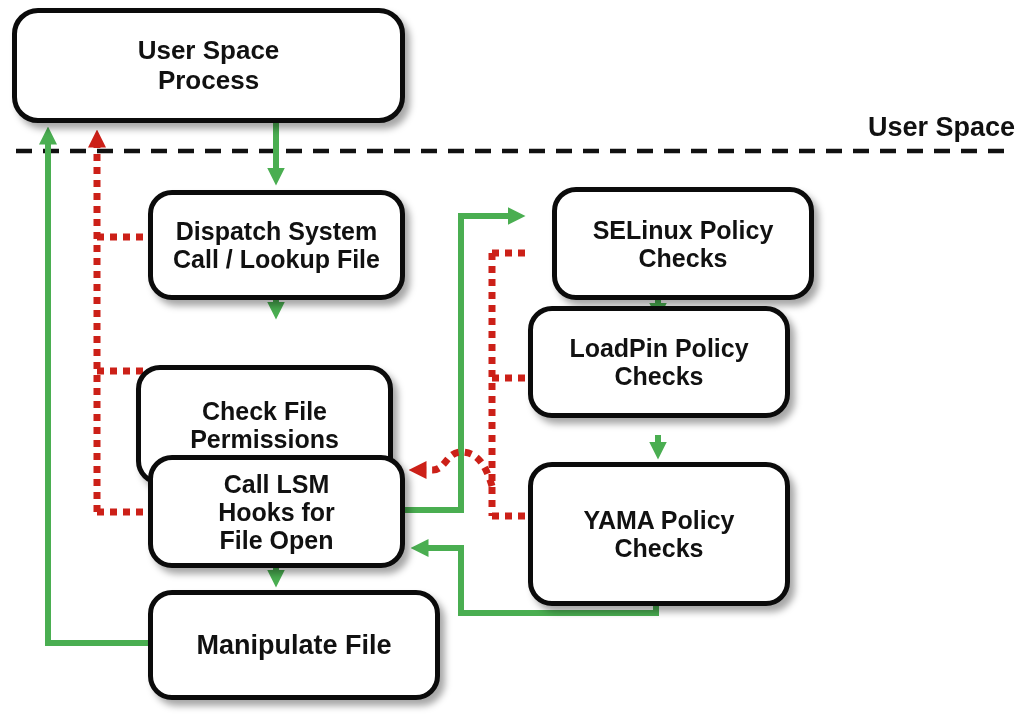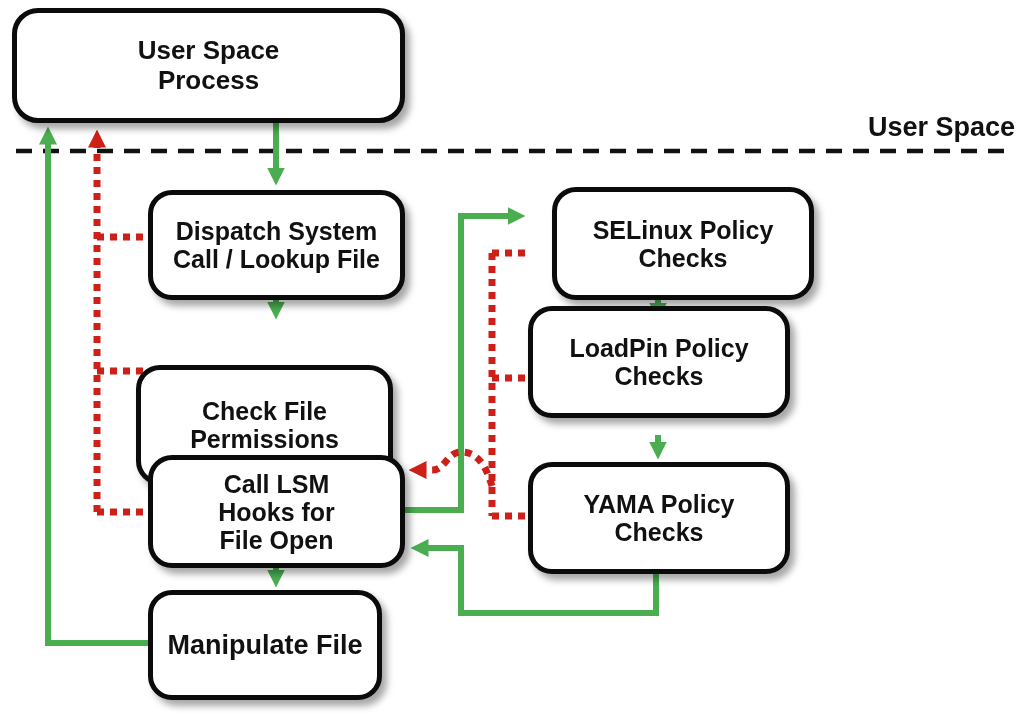--- a/index.html
+++ b/index.html
@@ -105,32 +105,32 @@
     <span class="lbl">Check File
 Permissions</span>
   </div>
 
   <div class="node" style="left:148px;top:455px;width:257px;height:113px;">
     <span class="lbl">Call LSM
 Hooks for
 File Open</span>
   </div>
 
-  <div class="node" style="left:148px;top:590px;width:234px;height:110px;">
+  <div class="node" style="left:148px;top:590px;width:292px;height:110px;">
     <span class="lbl" style="font-size:27px;">Manipulate File</span>
   </div>
 
   <div class="node" style="left:552px;top:187px;width:262px;height:113px;">
     <span class="lbl">SELinux Policy
 Checks</span>
   </div>
 
   <div class="node" style="left:528px;top:306px;width:262px;height:112px;">
     <span class="lbl">LoadPin Policy
 Checks</span>
   </div>
 
-  <div class="node" style="left:528px;top:462px;width:262px;height:112px;">
+  <div class="node" style="left:528px;top:462px;width:262px;height:144px;">
     <span class="lbl">YAMA Policy
 Checks</span>
   </div>
 
 </div>
 
 </body></html>

